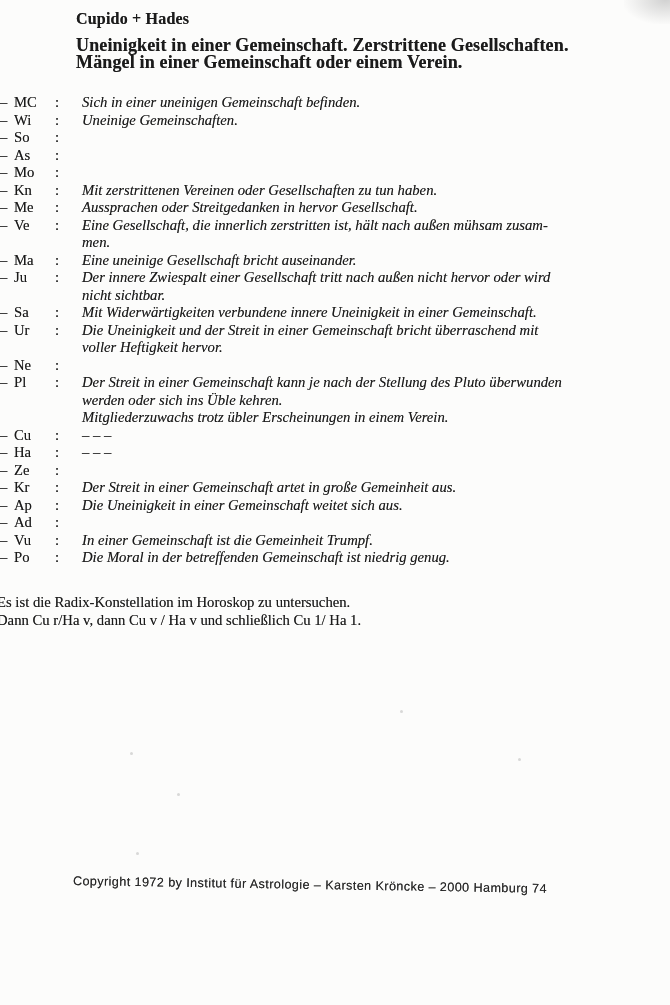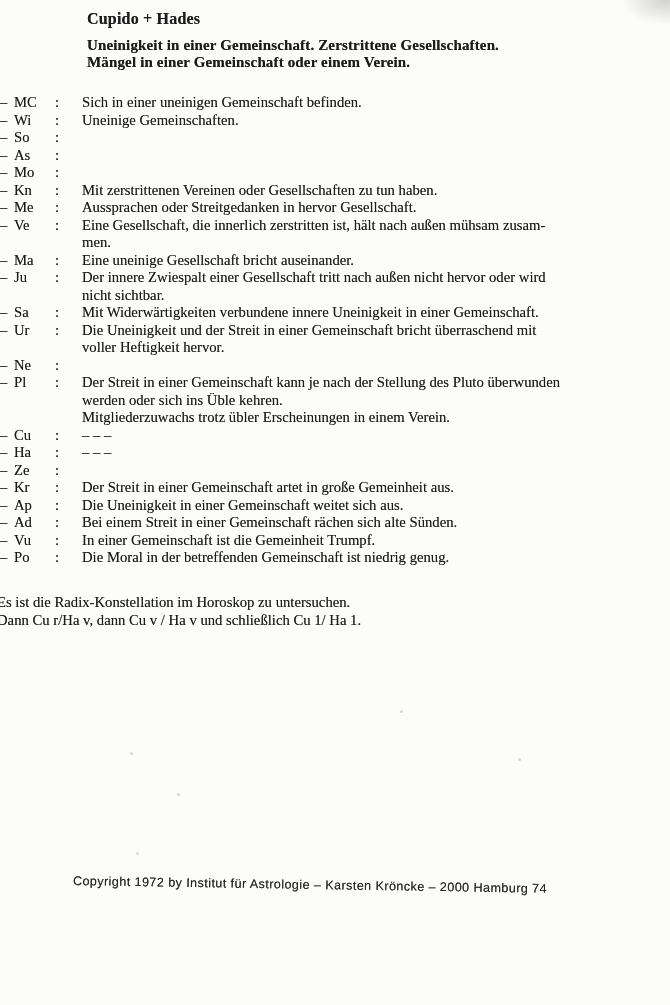--- a/index.html
+++ b/index.html
@@ -12,45 +12,45 @@
     color: #1b1b1b;
   }
   
   .smudge {
     position: absolute; top: 0; right: 0;
     width: 46px; height: 24px;
     background: radial-gradient(ellipse at 90% 0%, rgba(175,175,175,0.55), rgba(200,200,200,0.2) 55%, transparent 75%);
   }
   .speck { position: absolute; width: 3px; height: 3px; border-radius: 50%; background: rgba(150,150,150,0.35); }
 
-  .header { position: absolute; left: 87px; top: 10px; }
+  .header { position: absolute; left: 76px; top: 10px; }
   .title {
     font-size: 16px; font-weight: bold;
     letter-spacing: 0.2px;
     text-shadow: 0 0 0.5px rgba(0,0,0,0.6);
   }
   .subtitle {
     margin-top: 9px;
-    font-size: 15px; font-weight: bold;
+    font-size: 18px; font-weight: bold;
     line-height: 17.4px;
     white-space: pre-line;
     letter-spacing: 0.15px;
     text-shadow: 0 0 0.5px rgba(0,0,0,0.6);
   }
 
   .deflist {
     position: absolute; left: 0; top: 94px; width: 664px;
     font-size: 14.7px; line-height: 17.5px;
     text-shadow: 0 0 0.45px rgba(0,0,0,0.5);
   }
   .row { display: flex; align-items: flex-start; }
   .term { width: 55px; display: flex; flex-shrink: 0; }
   .dash { width: 14px; }
   .colon { width: 27px; flex-shrink: 0; }
-  .desc { flex: 1; white-space: pre; }
+  .desc { flex: 1; white-space: pre; font-style: italic; }
 
   .note {
     position: absolute; left: -3px; top: 594px;
     font-size: 14.7px; line-height: 17.7px;
     white-space: pre-line;
     text-shadow: 0 0 0.45px rgba(0,0,0,0.5);
   }
 
   .copyright {
     position: absolute; left: 73px; top: 874px;
@@ -233,21 +233,20 @@
       </span>
     <span class="colon">:</span>
     <span class="desc">Die Uneinigkeit in einer Gemeinschaft weitet sich aus.</span>
   </div>
   <div class="row">
     <span class="term">
         <span class="dash">–</span>
         <span class="label">Ad</span>
       </span>
     <span class="colon">:</span>
-    <span class="desc">Bei einem Streit in einer Gemeinschaft rächen sich alte Sünden.</span>
   </div>
   <div class="row">
     <span class="term">
         <span class="dash">–</span>
         <span class="label">Vu</span>
       </span>
     <span class="colon">:</span>
     <span class="desc">In einer Gemeinschaft ist die Gemeinheit Trumpf.</span>
   </div>
   <div class="row">

